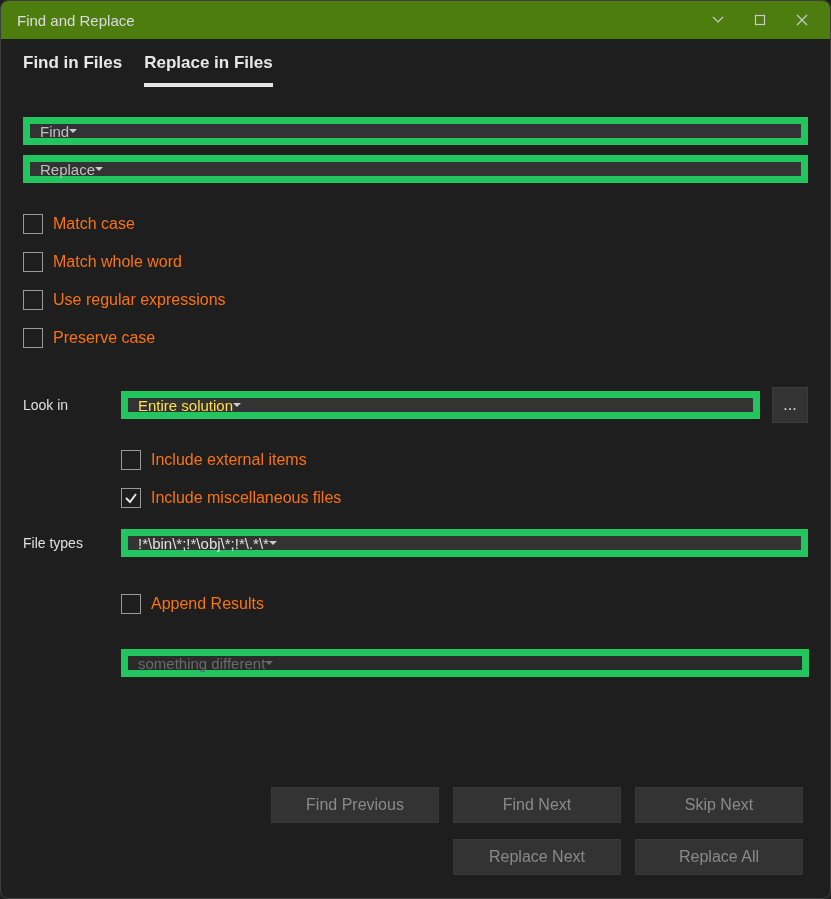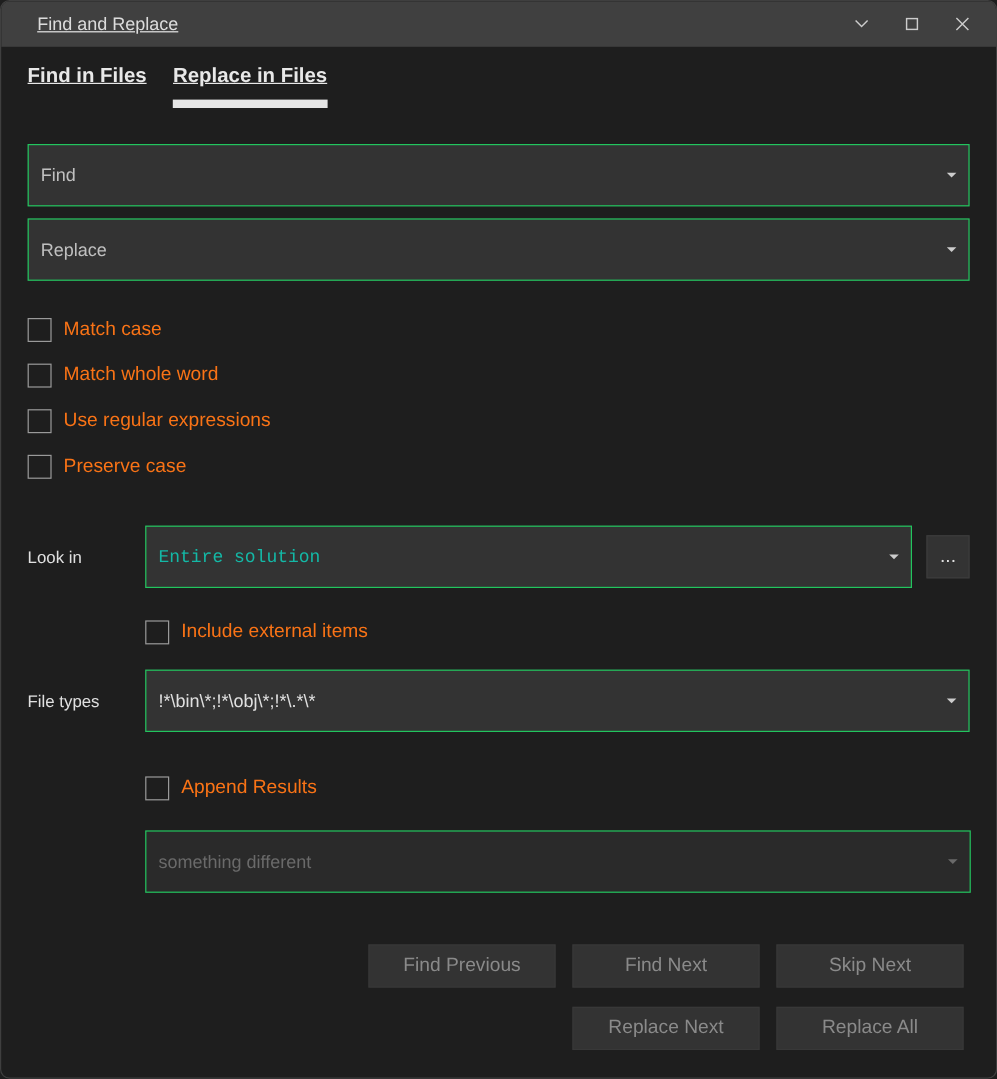--- a/index.html
+++ b/index.html
@@ -15,23 +15,22 @@
       color: #e8e8e8;
       font-size: 15px;
       overflow: hidden;
       border: 1px solid #3f3f3f;
       border-radius: 8px;
     }
     .titlebar {
       height: 38px;
       display: flex;
       align-items: center;
-      padding: 0 8px 0 30px;
-      background: #404040;
-      text-decoration: underline;
+      padding: 0 8px 0 16px;
+      background: #4d7c0f;
     }
     .titlebar-title {
       flex: 1;
       font-size: 15px;
       color: #dcdcdc;
     }
     .titlebar-buttons {
       display: flex;
       gap: 2px;
     }
@@ -45,48 +44,46 @@
       cursor: pointer;
     }
     .titlebar-btn svg {
       width: 12px;
       height: 12px;
     }
     .tabs {
       display: flex;
       gap: 22px;
       padding: 14px 22px 0 22px;
-      text-decoration: underline;
     }
     .tab {
       font-size: 17px;
       font-weight: 600;
       color: #e8e8e8;
       padding-bottom: 10px;
       cursor: pointer;
     }
     .tab.active {
-      border-bottom: 7px solid #e5e5e5;
+      border-bottom: 4px solid #e5e5e5;
     }
     .content {
       padding: 30px 22px 20px 22px;
     }
     .field-row {
       margin-bottom: 10px;
     }
     .combo {
       width: 100%;
-      height: 52px;
+      height: 28px;
       background: #333333;
-      border: 1px solid #22c55e;
+      border: 7px solid #22c55e;
       color: #c0c0c0;
       padding: 0 10px;
       display: flex;
       align-items: center;
-      justify-content: space-between;
       position: relative;
     }
     .combo .caret {
       width: 0;
       height: 0;
       border-left: 4px solid transparent;
       border-right: 4px solid transparent;
       border-top: 4px solid #cccccc;
     }
     .combo.disabled {
@@ -167,38 +164,38 @@
     }
     .append-block {
       margin-left: 98px;
       margin-top: 30px;
     }
     .append-block .check-row {
       height: 34px;
       text-align: right;
     }
     .append-combo-wrapper {
-      margin-top: 18px;
+      margin-top: 28px;
       width: 688px;
     }
     .buttons-row {
       position: absolute;
       bottom: 24px;
       right: 28px;
       display: flex;
       flex-direction: column;
       gap: 16px;
       align-items: flex-end;
     }
     .btn-line {
       display: flex;
       gap: 14px;
     }
     .btn {
-      width: 156px;
+      width: 168px;
       height: 36px;
       background: #333333;
       color: #8a8a8a;
       display: flex;
       align-items: center;
       justify-content: center;
       font-size: 16px;
       cursor: pointer;
       border: 1px solid #383838;
     }
@@ -276,35 +273,43 @@
       </div>
       <span class="label-text">Preserve case</span>
     </div>
   </div>
 
   <div class="form-grid">
     <div class="form-row">
       <div class="form-label">Look in</div>
       <div class="form-field">
         <div class="combo">
-          <span style="color:#14b8a6;font-family:Liberation Mono, monospace;">Entire solution</span>
+          <span style="color:#fde047;">Entire solution</span>
           <span class="caret"></span>
         </div>
       </div>
       <div class="browse-btn">
         <span>...</span>
       </div>
     </div>
 
     <div class="sub-checks">
       <div class="check-row">
         <div class="checkbox">
           
         </div>
         <span class="label-text">Include external items</span>
+      </div>
+      <div class="check-row">
+        <div class="checkbox checked">
+          <svg viewBox="0 0 14 14">
+              <path d="M2 7 L6 11 L12 3" fill="none" stroke="#e8e8e8" stroke-width="2"></path>
+            </svg>
+        </div>
+        <span class="label-text">Include miscellaneous files</span>
       </div>
     </div>
   </div>
 
   <div class="form-grid file-types-row">
     <div class="form-row">
       <div class="form-label">File types</div>
       <div class="form-field">
         <div class="combo">
           <span style="color:#e0e0e0;">!*\bin\*;!*\obj\*;!*\.*\*</span>

